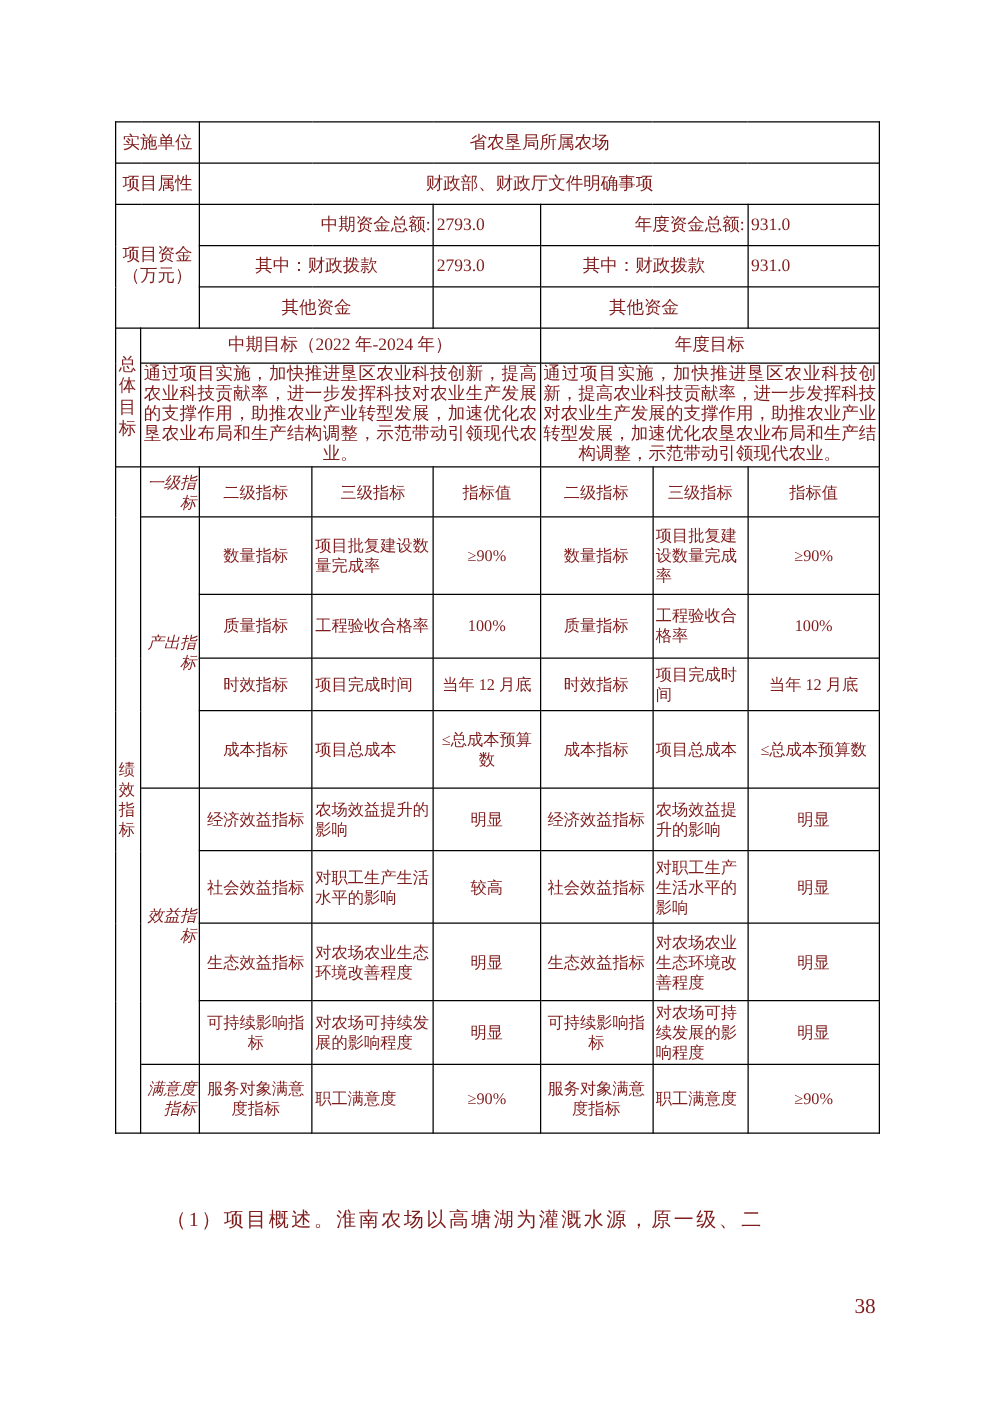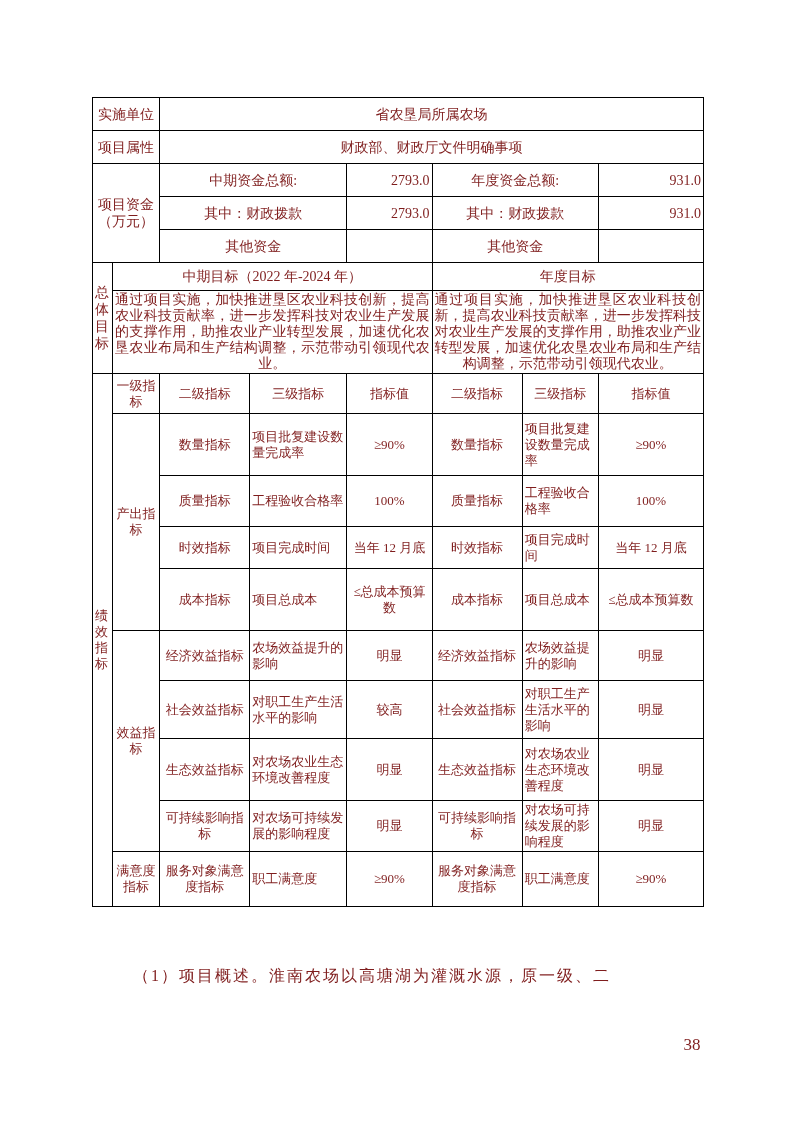--- a/index.html
+++ b/index.html
@@ -23,23 +23,23 @@
   }
   table.doc-table td {
     border: 1px solid #000;
     vertical-align: middle;
     padding: 1px 2px;
     line-height: 16px;
     word-break: normal;
   }
   tr.top td { font-size: 14px; line-height: 17px; }
   .c  { text-align: center; }
-  .ml { text-align: center; padding-left: 3px; }
-  .mv { text-align: right; padding-right: 3px; }
-  .g  { padding-left: 6px; padding-right: 6px; text-align: center; }
+  .ml { text-align: right; padding-left: 3px; }
+  .mv { text-align: left; padding-right: 3px; }
+  .g  { padding-left: 6px; padding-right: 6px; text-align: right; font-style: italic; }
   .vert { padding: 0 3px; text-align: left; }
   .l3 { text-align: left; padding-left: 2px; }
   .goaltxt {
     text-align: justify;
     text-align-last: center;
     font-size: 14px;
     line-height: 17px;
     padding: 0 2px;
     vertical-align: middle;
   }

